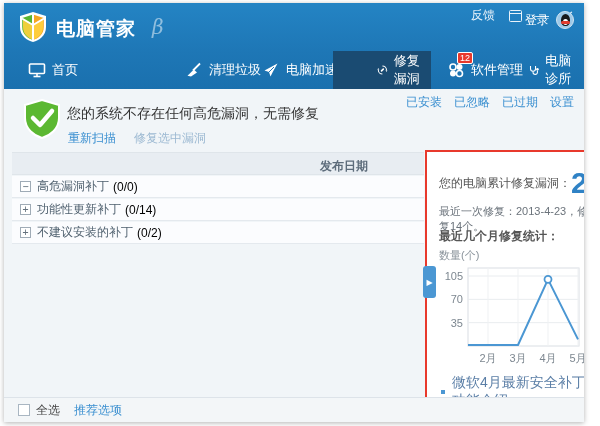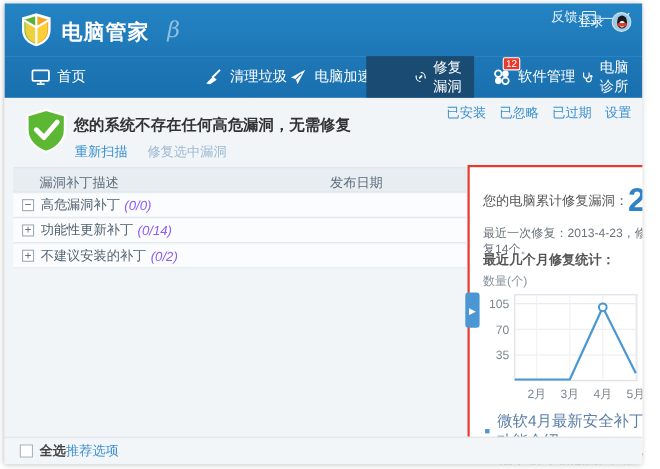--- a/index.html
+++ b/index.html
@@ -4,52 +4,52 @@
 <style>
   * { margin:0; padding:0; box-sizing:border-box; }
   html,body { width:600px; height:426px; background:#fff; font-family:"Liberation Sans","DejaVu Sans",sans-serif; overflow:hidden; }
   .window{ position:absolute; left:4px; top:3px; width:580px; height:419px; border-radius:0; overflow:hidden; box-shadow:0 1px 5px rgba(0,0,0,.3); background:#f1f5f8;}
 
   
   .titlebar{ position:absolute; left:0; top:0; width:100%; height:48px; background:linear-gradient(#2484c4,#1e77b6);}
   .logo{ position:absolute; left:14px; top:8px; width:30px; height:32px;}
   .app-title{ position:absolute; left:52px; top:13px; color:#fff; font-size:19px; font-weight:bold; letter-spacing:1px;}
   .beta{ position:absolute; left:148px; top:12px; color:rgba(255,255,255,.5); font-size:20px; font-style:italic; font-family:"DejaVu Serif",serif;}
-  .tb-right{ position:absolute; right:10px; top:4px; display:flex; align-items:center; gap:4px; color:#dceaf5; font-size:12px;}
+  .tb-right{ position:absolute; right:10px; top:4px; display:flex; align-items:center; gap:14px; color:#dceaf5; font-size:12px;}
   .tb-btn{ cursor:pointer; color:#e8f2fa; }
   .win-glyph{ font-size:13px; line-height:13px;}
   .login-row{ position:absolute; right:10px; top:8px; display:flex; align-items:center; gap:7px;}
   .login-link{ color:#fff; font-size:12px; cursor:pointer;}
   .qq-avatar{ width:18px; height:18px; border-radius:50%; background:#9ec9e8; position:relative; overflow:hidden; border:1px solid #cfe4f2;}
   .qq-body{ position:absolute; left:4px; top:2px; width:9px; height:12px; background:#17191b; border-radius:50% 50% 45% 45%;}
   .qq-belly{ position:absolute; left:6px; top:7px; width:5px; height:6px; background:#fff; border-radius:50%;}
   .qq-scarf{ position:absolute; left:4px; top:9px; width:9px; height:2.5px; background:#e23b2e; border-radius:2px;}
 
   
   .nav{ position:absolute; left:0; top:48px; width:100%; height:38px; background:linear-gradient(#1e77b6,#1a70ae);}
   .nav-item{ position:absolute; top:0; height:38px; display:flex; align-items:center; gap:6px; color:#fff; font-size:13px; cursor:pointer; padding:0 6px;}
   .nav-item .ni-ico{ width:18px; height:18px; display:block;}
   .nav-item.selected{ background:#1a4b72;padding-left:44px;}
   .badge{ position:absolute; top:1px; left:16px; min-width:16px; height:12px; background:#e8392c; border:1px solid #fff; border-radius:2px; color:#fff; font-size:9px; line-height:11px; text-align:center; padding:0 1px;}
 
   
   .content{ position:absolute; left:0; top:86px; width:100%; height:308px; background:#f1f5f8;}
   .status-shield{ position:absolute; left:19px; top:10px; width:38px; height:40px;}
-  .status-msg{ position:absolute; left:63px; top:16px; font-size:14px; font-weight:bold; color:#333;}
+  .status-msg{ position:absolute; left:63px; top:16px; font-size:14px; font-weight:normal; color:#333;}
   .status-links{ position:absolute; left:64px; top:41px; font-size:12px; display:flex; gap:18px;}
   .link-blue{ color:#3a8fd0; cursor:pointer; text-decoration:none;}
   .link-muted{ color:#9cb9d2; cursor:default;}
 
   .tbl-head{ position:absolute; left:8px; top:63px; width:412px; height:23px; background:#e8edf2; border-top:1px solid #dfe5ea; border-bottom:1px solid #dfe5ea; font-size:12px; color:#5d6c7b;}
   .tbl-head .h1{ position:absolute; left:24px; top:5px;}
-  .tbl-head .h2{ position:absolute; left:288px; top:5px;}
+  .tbl-head .h2{ position:absolute; left:308px; top:5px;font-weight:bold;}
   .tbl-head .h3{ position:absolute; left:358px; top:5px;margin-top:24px;}
   .tbl-row{ position:absolute; left:8px; width:412px; height:22px; background:#fbfcfe; border-bottom:1px solid #e4e9ee; font-size:12px; color:#50616f; display:flex; align-items:center; cursor:pointer;}
   .toggle-box{ width:11px; height:11px; border:1px solid #9fabb6; background:#fff; color:#65727e; font-size:10px; line-height:9px; text-align:center; margin:0 6px 0 8px; font-family:"DejaVu Sans Mono",monospace;}
-  .row-count{ color:#8b5cf6; margin-left:4px;font-style:italic;}
+  .row-count{ color:#000000; margin-left:4px;}
 
   
   .panel-links{ position:absolute; right:10px; top:5px; display:flex; gap:12px; font-size:12px;}
   .hl-box{ position:absolute; left:421px; top:61px; width:166px; height:264px; background:#fff; border:2px solid #e8392c;}
   .total-line{ position:absolute; left:12px; top:14px; white-space:nowrap;}
   .total-label{ font-size:12px; color:#555; vertical-align:6px;}
   .total-num{ font-size:30px; color:#2f82c5; font-weight:bold; letter-spacing:1px;}
   .last-fix{ position:absolute; left:12px; top:52px; font-size:11px; color:#6b737b;}
   .stats-title{ position:absolute; left:12px; top:76px; font-size:12px; color:#555; font-weight:bold;}
   .ylabel{ position:absolute; left:12px; top:96px; font-size:11px; color:#8a939b;}
@@ -57,21 +57,21 @@
   .news{ position:absolute; left:14px; top:222px; width:146px;}
   .news-item{ display:flex; align-items:center; gap:7px; margin-bottom:7px; cursor:pointer;}
   .news-dot{ width:4px; height:4px; background:#4b97d3; flex:0 0 4px;}
   .news-text{ font-size:14px; color:#5a7ea6;}
   .flap{ position:absolute; left:419px; top:177px; width:13px; height:32px; background:#4b97d3; border-radius:3px; display:flex; align-items:center; justify-content:center; cursor:pointer;}
   .flap span{ color:#fff; font-size:8px;}
 
   
   .footer{ position:absolute; left:0; top:394px; width:100%; height:25px; background:#f3f6f8; border-top:1px solid #dde3e9; display:flex; align-items:center; font-size:12px;}
   .checkbox{ width:12px; height:12px; border:1px solid #a9b6c2; background:#fff; margin:0 6px 0 14px; cursor:pointer;}
-  .selall{ color:#444; cursor:pointer;font-weight:bold;}
+  .selall{ color:#444; margin-right:14px; cursor:pointer;}
 </style>
 </head>
 <body>
 
 <div class="window">
 
   <div class="titlebar">
     <svg class="logo" viewBox="0 0 30 32">
       <path d="M15 1 L28 5 V16 C28 25 21 29.5 15 31 C9 29.5 2 25 2 16 V5 Z" fill="#fff"></path>
       <path d="M15 3.5 L25.8 7 V16 C25.8 23.5 20 27.6 15 29 Z" fill="#f5a623"></path>
@@ -159,21 +159,20 @@
       <path d="M19 1 L36 6 V19 C36 30 27 36.5 19 39 C11 36.5 2 30 2 19 V6 Z" fill="#5cb832" stroke="#fff" stroke-width="2"></path>
       <path d="M10 19 L17 26 L29 12" fill="none" stroke="#fff" stroke-width="4.5" stroke-linecap="round" stroke-linejoin="round"></path>
     </svg>
     <div class="status-msg">您的系统不存在任何高危漏洞，无需修复</div>
     <div class="status-links">
       <span class="link-blue">重新扫描</span>
       <span class="link-muted">修复选中漏洞</span>
     </div>
 
     <div class="tbl-head">
-      <span class="h1">漏洞补丁描述</span>
       <span class="h2">发布日期</span>
       <span class="h3">大小</span>
     </div>
     <div class="tbl-row" style="top:87px">
       <span class="toggle-box">−</span>
       <span>高危漏洞补丁</span>
       <span class="row-count">(0/0)</span>
     </div>
     <div class="tbl-row" style="top:110px">
       <span class="toggle-box">+</span>

